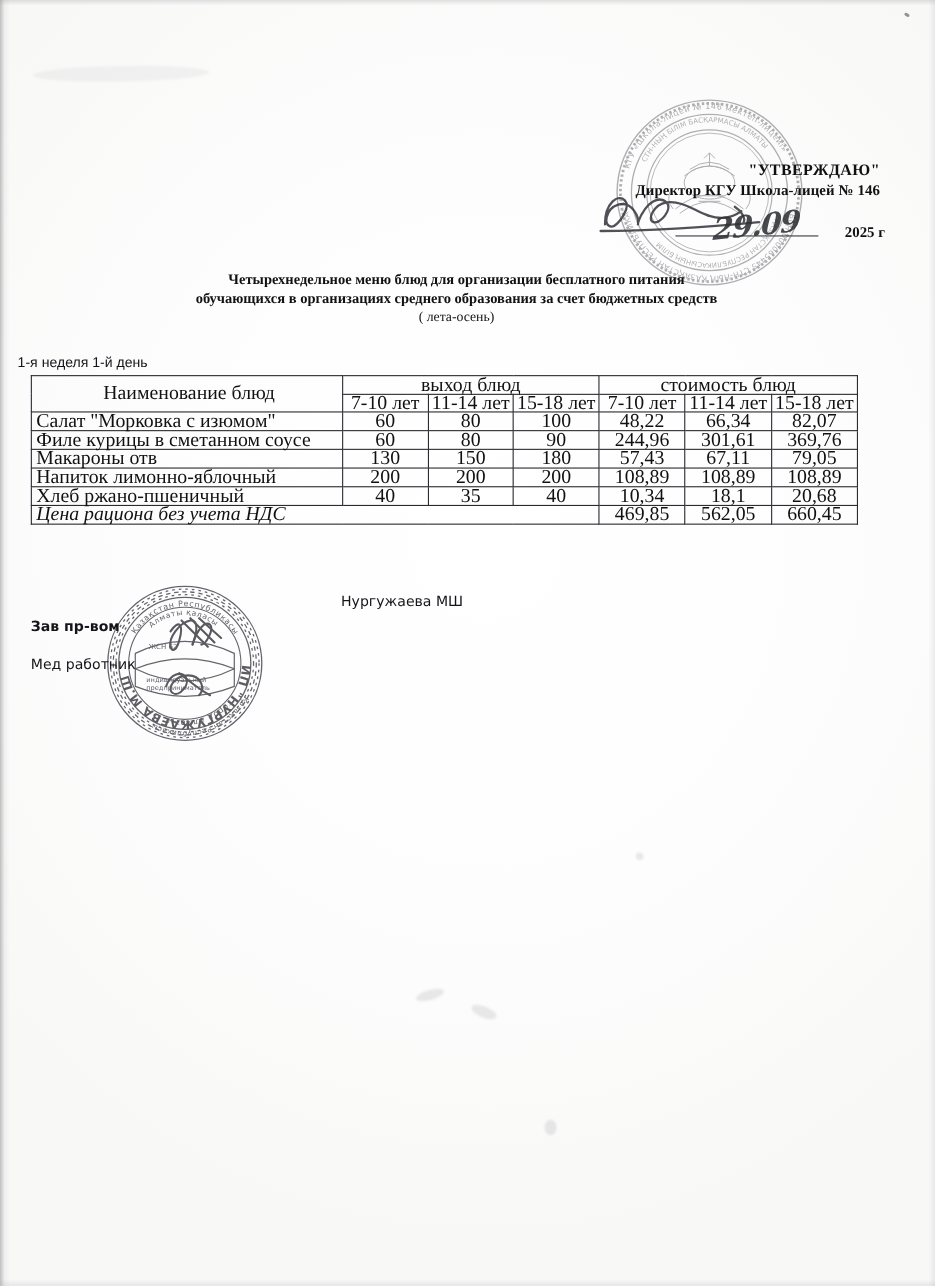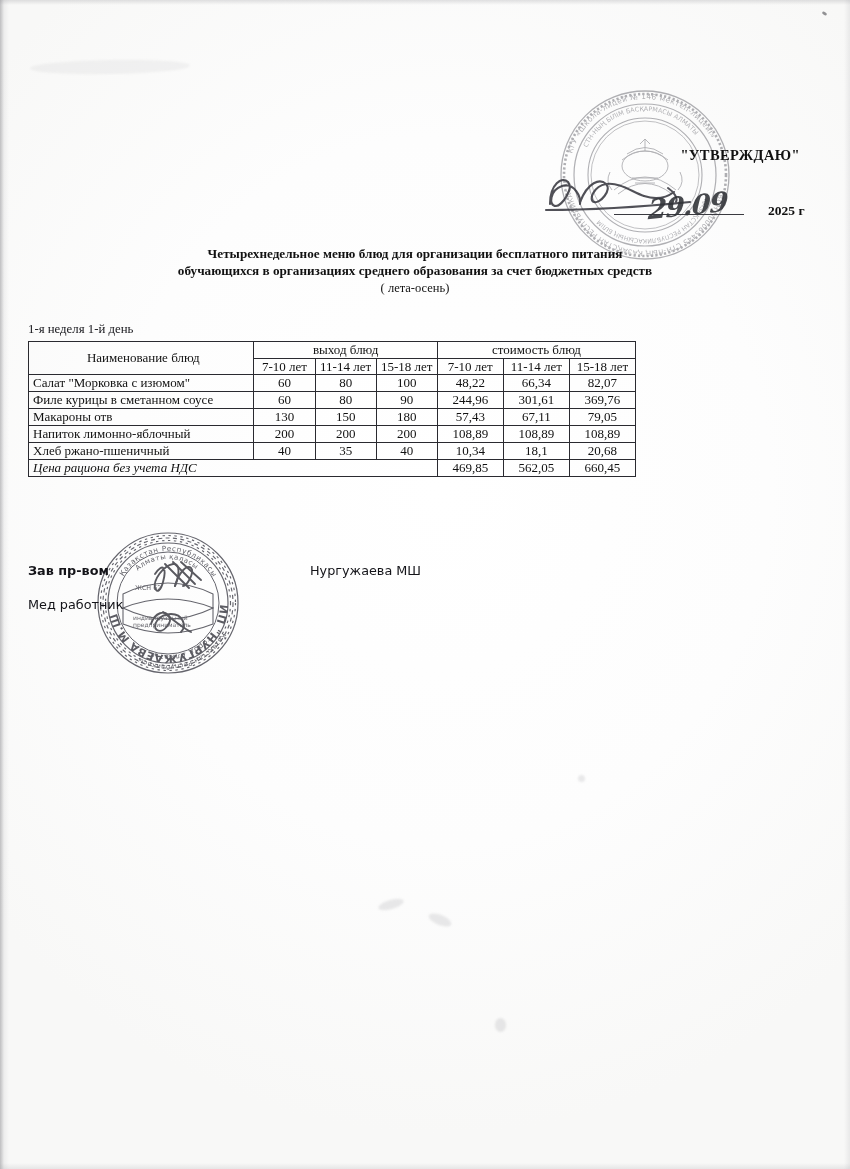--- a/index.html
+++ b/index.html
@@ -118,35 +118,35 @@
   }
   #doc-title .sub {
     font-weight: normal;
     font-size: 12.5px;
     margin-top: 1px;
   }
 
   
   #week-day {
     position: absolute;
-    left: 28px;
+    left: 16px;
     top: 322px;
-    font-family: Liberation Serif, serif;
+    font-family: Liberation Sans, sans-serif;
     font-size: 12.8px;
     color: #15151a;
   }
 
   
   #menu-table {
     position: absolute;
     left: 28px;
     top: 341px;
-    width: 608px;
+    width: 752px;
     border-collapse: collapse;
-    font-size: 13px;
+    font-size: 18px;
   }
   #menu-table th,
   #menu-table td {
     border: 1px solid #2a2a30;
     padding: 0;
     height: 15.5px;
     line-height: 15.5px;
     font-weight: normal;
     vertical-align: middle;
   }
@@ -169,21 +169,21 @@
 
   
   .sig-label {
     position: absolute;
     font-family: "DejaVu Sans", "Liberation Sans", sans-serif;
     font-size: 12.8px;
     color: #141419;
   }
   #sig-zav   { left: 28px;  top: 563px; font-weight: bold; }
   #sig-med   { left: 28px;  top: 597px; }
-  #sig-name  { left: 310px; top: 563px; }
+  #sig-name  { left: 310px; top: 540px; }
 
   
   .seal {
     position: absolute;
     border-radius: 50%;
     pointer-events: none;
   }
   .seal svg { position: absolute; inset: 0; }
 
   
@@ -268,20 +268,21 @@
         <path d="M40,34 C48,14 60,10 66,16 C72,22 60,36 54,34 C48,32 54,18 66,16 C80,14 92,24 104,28"></path>
         <path d="M104,28 C116,32 126,30 134,24"></path>
         <path d="M128,20 C134,24 138,30 136,34"></path>
         <path d="M6,42 C40,42 90,40 150,34"></path>
       </g>
     </svg>
   </div>
 
   <div id="approval">
     <div class="ln utv">"УТВЕРЖДАЮ"</div>
+    <div class="ln">Директор КГУ Школа-лицей № 146</div>
   </div>
   <div class="date-line"></div>
   <div class="hand-date">29.09</div>
   <div class="year">2025 г</div>
 
   <div id="doc-title">
     <div>Четырехнедельное меню блюд для организации бесплатного питания</div>
     <div>обучающихся в организациях среднего образования за счет бюджетных средств</div>
     <div class="sub">( лета-осень)</div>
   </div>

